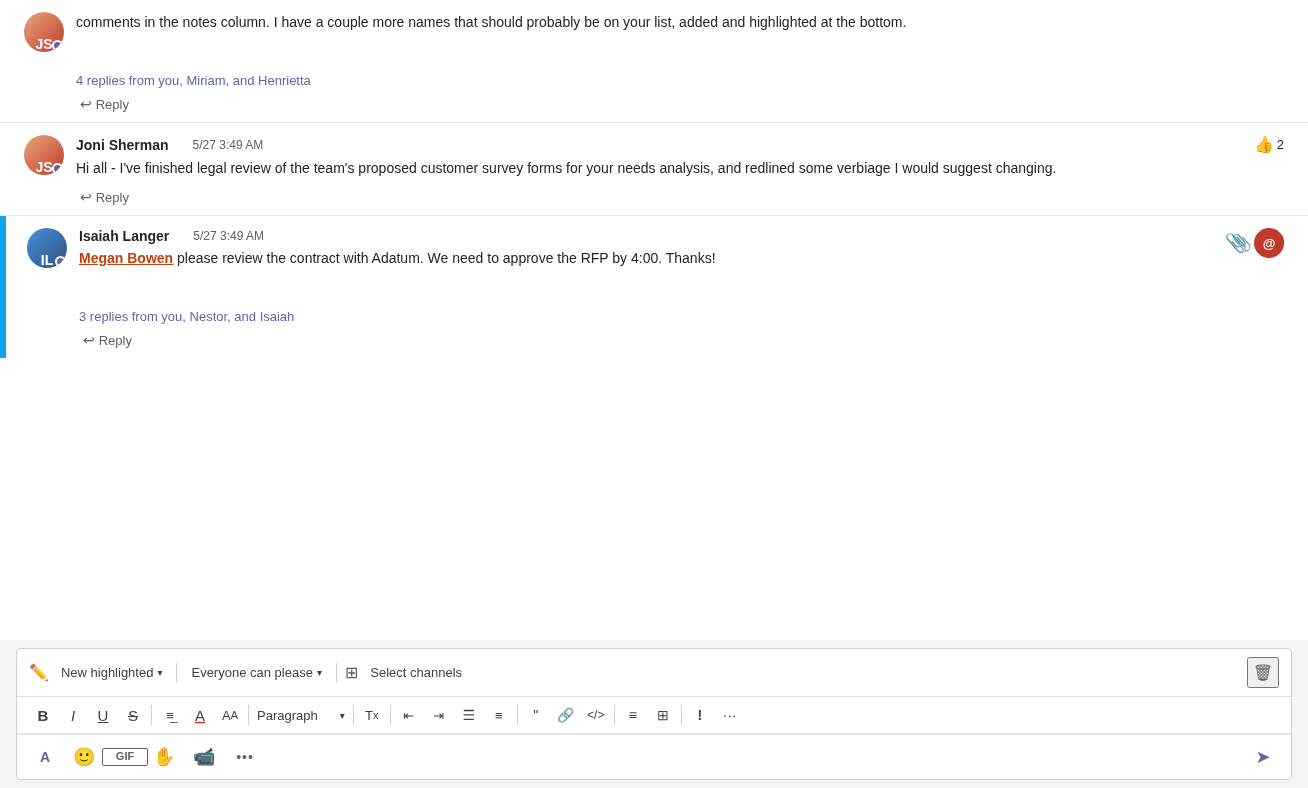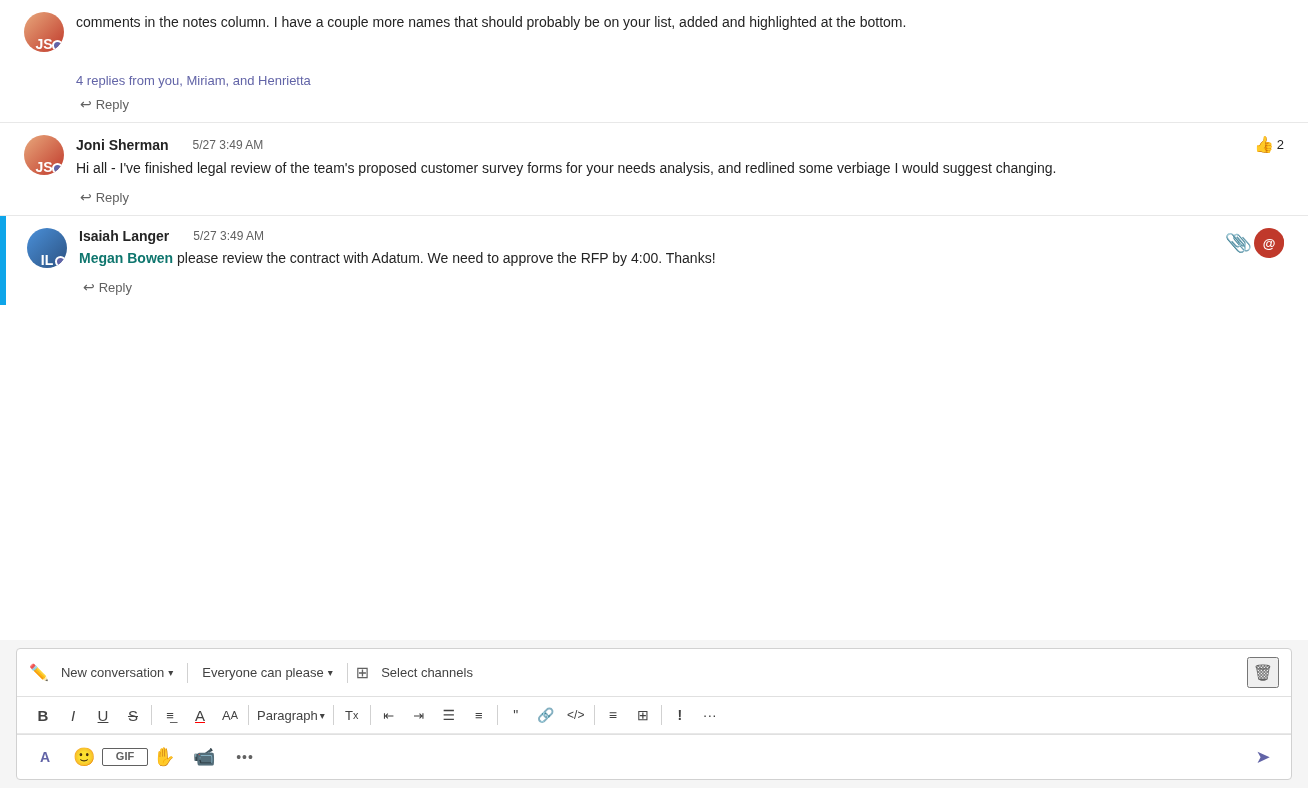--- a/index.html
+++ b/index.html
@@ -83,22 +83,23 @@
     }
 
     .message-text {
       font-size: 14px;
       color: #242424;
       line-height: 1.5;
       margin-bottom: 8px;
     }
 
     .mention {
-      color: #0f766e;
+      color: #c2410c;
       font-weight: 600;
+      text-decoration: underline;
     }
 
     .replies-link {
       color: #6264a7;
       font-size: 13px;
       font-weight: 500;
       cursor: pointer;
       display: block;
       margin-bottom: 6px;
       margin-top: 40px;
@@ -367,20 +368,21 @@
     </div>
     <div class="message-content">
       <div class="message-header">
         <span class="sender-name">Isaiah Langer</span>
         <span class="timestamp">5/27 3:49 AM</span>
       </div>
       <div class="message-text">
         <span class="mention">Megan Bowen</span>
         <span> please review the contract with Adatum. We need to approve the RFP by 4:00. Thanks!</span>
       </div>
+      <a class="replies-link">3 replies from you, Nestor, and Isaiah</a>
       <button class="reply-btn">
         <span class="reply-arrow">↩</span>
         <span>Reply</span>
       </button>
     </div>
 
     <div class="message-actions">
       <div class="action-icon" style="color:#616161; font-size:16px;">📎</div>
       <div class="mention-avatar">
         <span>@</span>
@@ -394,21 +396,21 @@
   </div>
 
 </div>
 
 <div class="compose-area">
 
   <div class="compose-toolbar-top">
 
     <span style="color:#616161; font-size:16px; margin-right:2px;">✏️</span>
     <button class="toolbar-btn">
-      <span>New conversation</span>
+      <span>New highlighted</span>
       <span style="font-size:10px;">▾</span>
     </button>
 
     <div class="toolbar-separator"></div>
 
     <button class="toolbar-btn">
       <span>Everyone can please</span>
       <span style="font-size:10px;">▾</span>
     </button>
 
@@ -425,21 +427,21 @@
   <div class="formatting-toolbar">
     <button class="fmt-btn" style="font-weight:700; font-size:15px;">B</button>
     <button class="fmt-btn" style="font-style:italic; font-size:15px;">I</button>
     <button class="fmt-btn" style="text-decoration:underline; font-size:15px;">U</button>
     <button class="fmt-btn" style="text-decoration:line-through; font-size:15px;">S</button>
     <div class="fmt-separator"></div>
     <button class="fmt-btn" style="font-size:13px;">≡̲</button>
     <button class="fmt-btn" style="font-size:15px; text-decoration: underline; text-decoration-color: red;">A</button>
     <button class="fmt-btn" style="font-size:13px;">A<sup>A</sup></button>
     <div class="fmt-separator"></div>
-    <button class="fmt-btn" style="width:auto; padding: 0 4px; font-size:13px;">
+    <button class="fmt-btn" style="width:auto; padding: 0 4px; font-size:13px;gap:20px;">
       <span>Paragraph</span>
       <span style="font-size:10px; margin-left:2px;">▾</span>
     </button>
     <div class="fmt-separator"></div>
     <button class="fmt-btn" style="font-size:13px;">T<sub>x</sub></button>
     <div class="fmt-separator"></div>
     <button class="fmt-btn" style="font-size:13px;">⇤</button>
     <button class="fmt-btn" style="font-size:13px;">⇥</button>
     <button class="fmt-btn" style="font-size:14px;">☰</button>
     <button class="fmt-btn" style="font-size:13px;">≡</button>

